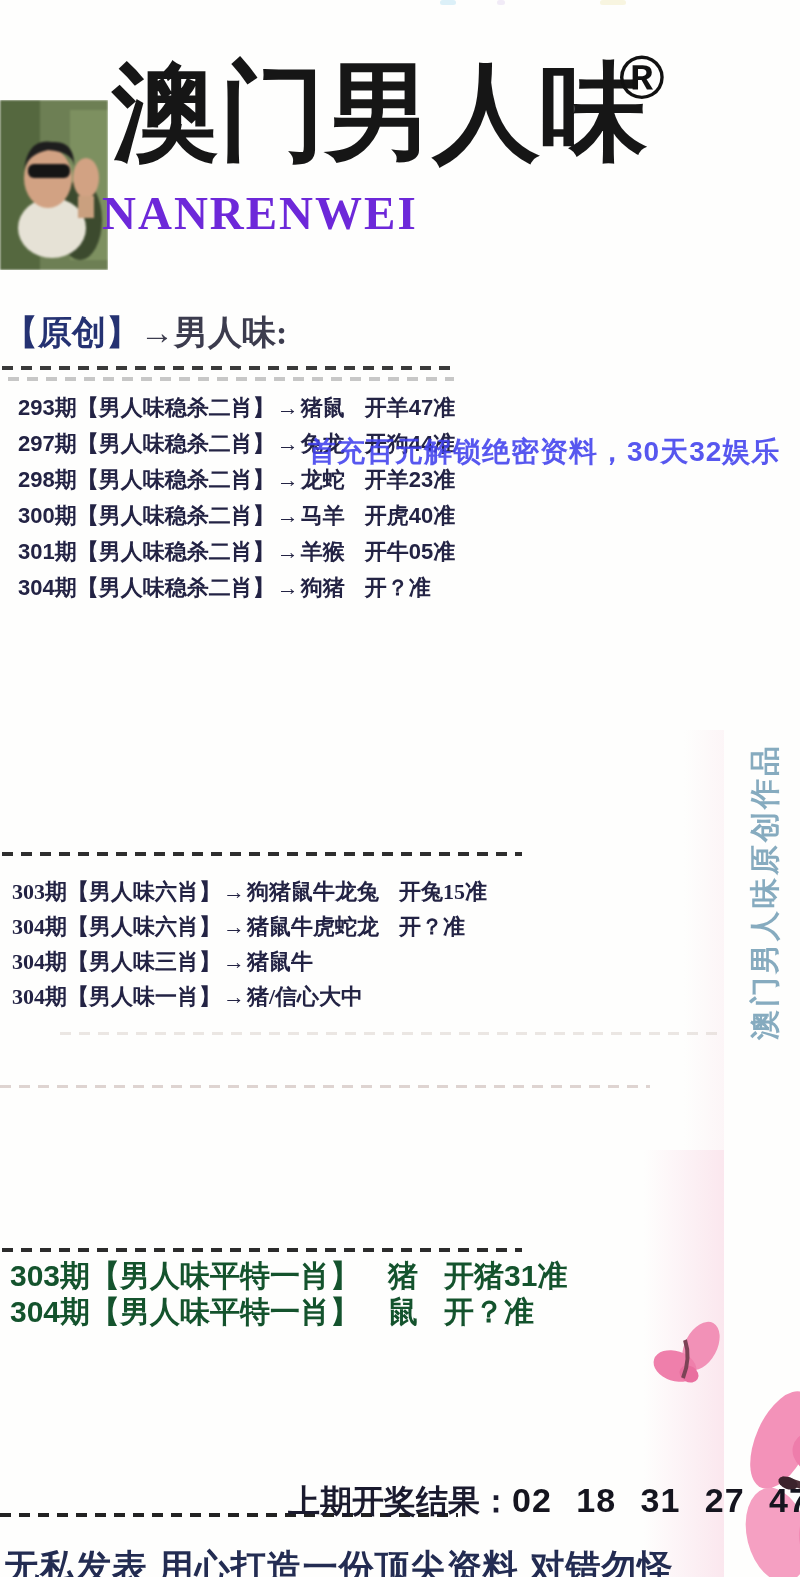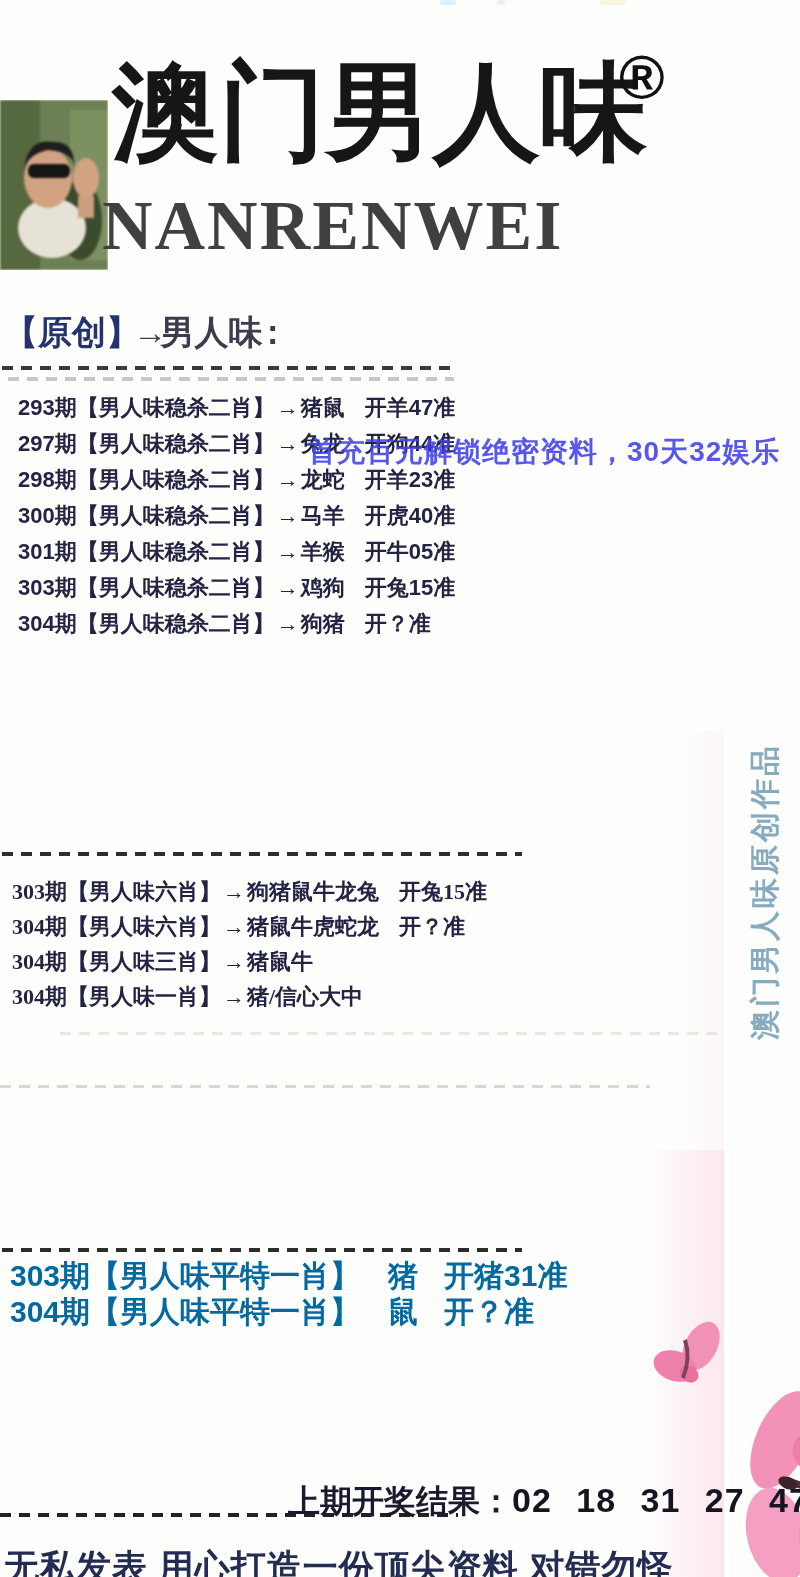--- a/index.html
+++ b/index.html
@@ -7,27 +7,27 @@
        background:#fefefd;font-family:"Liberation Sans","DejaVu Sans",sans-serif;}
   #root{position:absolute;inset:0;width:724px;height:1577px;}
 
   
   .photo{position:absolute;left:0;top:100px;width:108px;height:170px;overflow:hidden;}
   .photo svg{width:100%;height:100%;filter:blur(1.2px);}
   .main-title{position:absolute;left:112px;top:56px;font-size:107px;line-height:1.05;
        font-weight:900;color:#161616;letter-spacing:0px;white-space:nowrap;
        font-family:"Liberation Sans","DejaVu Sans",sans-serif;}
   .reg-mark{position:absolute;left:619px;top:42px;font-size:62px;font-weight:700;color:#111;}
-  .subtitle{position:absolute;left:102px;top:186px;font-size:70px;font-weight:900;
-       color:#404040;letter-spacing:2px;white-space:nowrap;filter:blur(.6px);
+  .subtitle{position:absolute;left:102px;top:186px;font-size:47px;font-weight:900;
+       color:#6d28d9;letter-spacing:2px;white-space:nowrap;filter:blur(.6px);
        font-family:"Liberation Serif","DejaVu Serif",serif;}
 
   
   .section-label{position:absolute;left:4px;top:310px;font-size:34px;font-weight:700;
-       white-space:nowrap;font-family:Liberation Mono, monospace;}
+       white-space:nowrap;font-family:Liberation Serif, serif;}
   .section-label .bracket{color:#253272;}
   .section-label .rest{color:#3c3c4e;}
 
   
   .dashes{position:absolute;height:4px;
        background:repeating-linear-gradient(90deg,currentColor 0 11px,transparent 11px 19px);}
   .sep1{left:2px;top:366px;width:452px;color:#3a3a3a;}
   .sep1b{left:8px;top:377px;width:446px;color:#9a9a9a;opacity:.55;}
   .sep2{left:2px;top:852px;width:520px;color:#2e2e2e;}
   .sepf1{left:60px;top:1032px;width:660px;color:#d8cfc9;opacity:.5;height:3px;}
@@ -37,21 +37,21 @@
 
   
   .plist{position:absolute;white-space:nowrap;color:#232344;}
   .plist .row{white-space:nowrap;}
   #list1{left:18px;top:390px;font-size:22px;
        font-family:Liberation Sans, sans-serif;font-weight:700;}
   #list1 .row{line-height:36px;height:36px;}
   #list2{left:12px;top:874px;font-size:22px;
        font-family:"Liberation Serif","DejaVu Serif",serif;font-weight:700;}
   #list2 .row{line-height:35px;height:35px;}
-  #list3{left:10px;top:1258px;font-size:30px;font-weight:900;color:#0369a1;
+  #list3{left:10px;top:1258px;font-size:30px;font-weight:900;color:#14532d;
        font-family:"Liberation Sans","DejaVu Sans",sans-serif;}
   #list3 .row{line-height:36px;height:36px;}
   .row .arrow{font-weight:900;padding:0 2px;}
   .row .result{margin-left:20px;}
   .row .pick-gap{margin-left:28px;}
   .row .result-gap{margin-left:26px;}
 
   
   .watermark{position:absolute;left:308px;top:433px;font-size:28px;font-weight:700;
        letter-spacing:1px;opacity:.88;white-space:nowrap;
@@ -119,21 +119,20 @@
 
   <div class="dashes sep1"></div>
   <div class="dashes sep1b"></div>
 
   <div id="list1" class="plist">
     <div class="row"><span>293期</span><span>【男人味稳杀二肖】</span><span class="arrow">→</span><span>猪鼠</span><span class="result">开羊47准</span></div>
     <div class="row"><span>297期</span><span>【男人味稳杀二肖】</span><span class="arrow">→</span><span>兔龙</span><span class="result">开狗44准</span></div>
     <div class="row"><span>298期</span><span>【男人味稳杀二肖】</span><span class="arrow">→</span><span>龙蛇</span><span class="result">开羊23准</span></div>
     <div class="row"><span>300期</span><span>【男人味稳杀二肖】</span><span class="arrow">→</span><span>马羊</span><span class="result">开虎40准</span></div>
     <div class="row"><span>301期</span><span>【男人味稳杀二肖】</span><span class="arrow">→</span><span>羊猴</span><span class="result">开牛05准</span></div>
-    <div class="row"><span>303期</span><span>【男人味稳杀二肖】</span><span class="arrow">→</span><span>鸡狗</span><span class="result">开兔15准</span></div>
     <div class="row"><span>304期</span><span>【男人味稳杀二肖】</span><span class="arrow">→</span><span>狗猪</span><span class="result">开？准</span></div>
   </div>
 
   <div class="watermark" style="color:#4141ee;">首充百元解锁绝密资料，30天32娱乐</div>
 
   <div class="dashes sep2"></div>
 
   <div id="list2" class="plist">
     <div class="row"><span>303期</span><span>【男人味六肖】</span><span class="arrow">→</span><span>狗猪鼠牛龙兔</span><span class="result">开兔15准</span></div>
     <div class="row"><span>304期</span><span>【男人味六肖】</span><span class="arrow">→</span><span>猪鼠牛虎蛇龙</span><span class="result">开？准</span></div>

